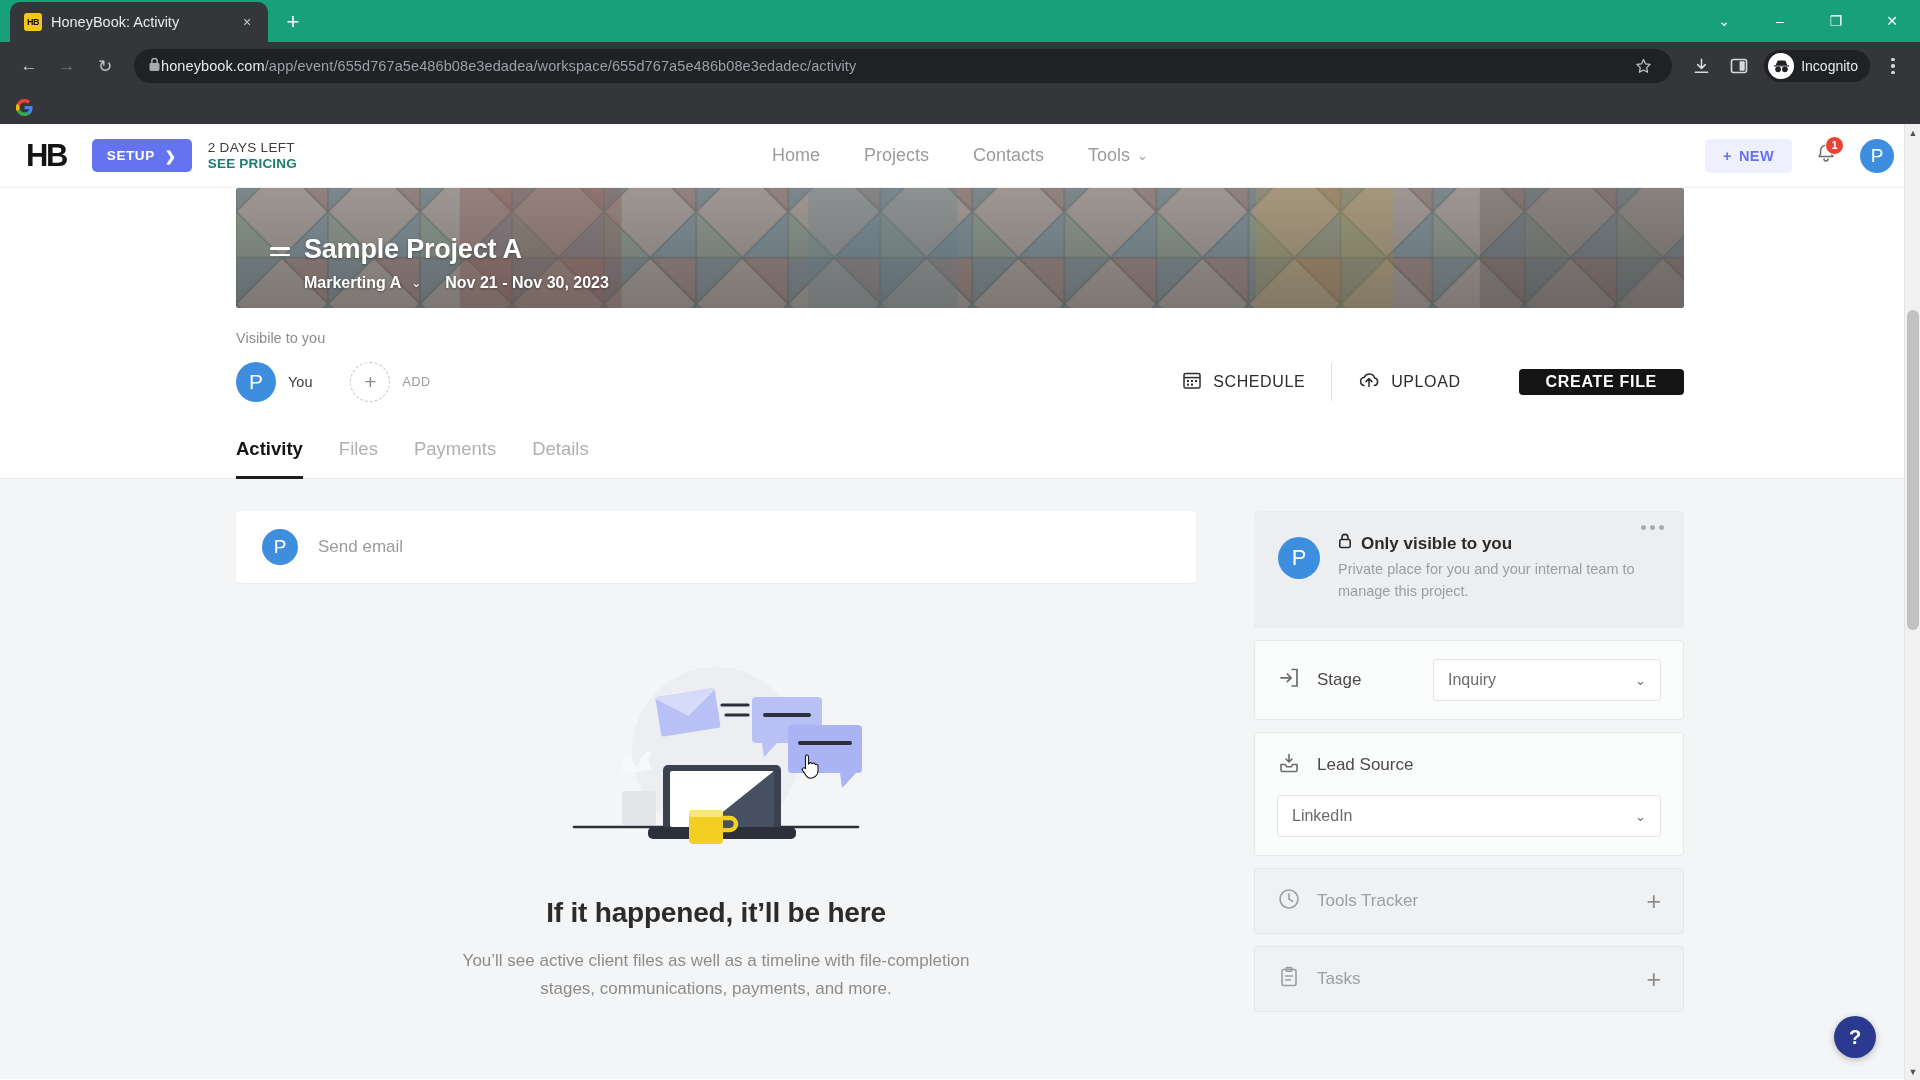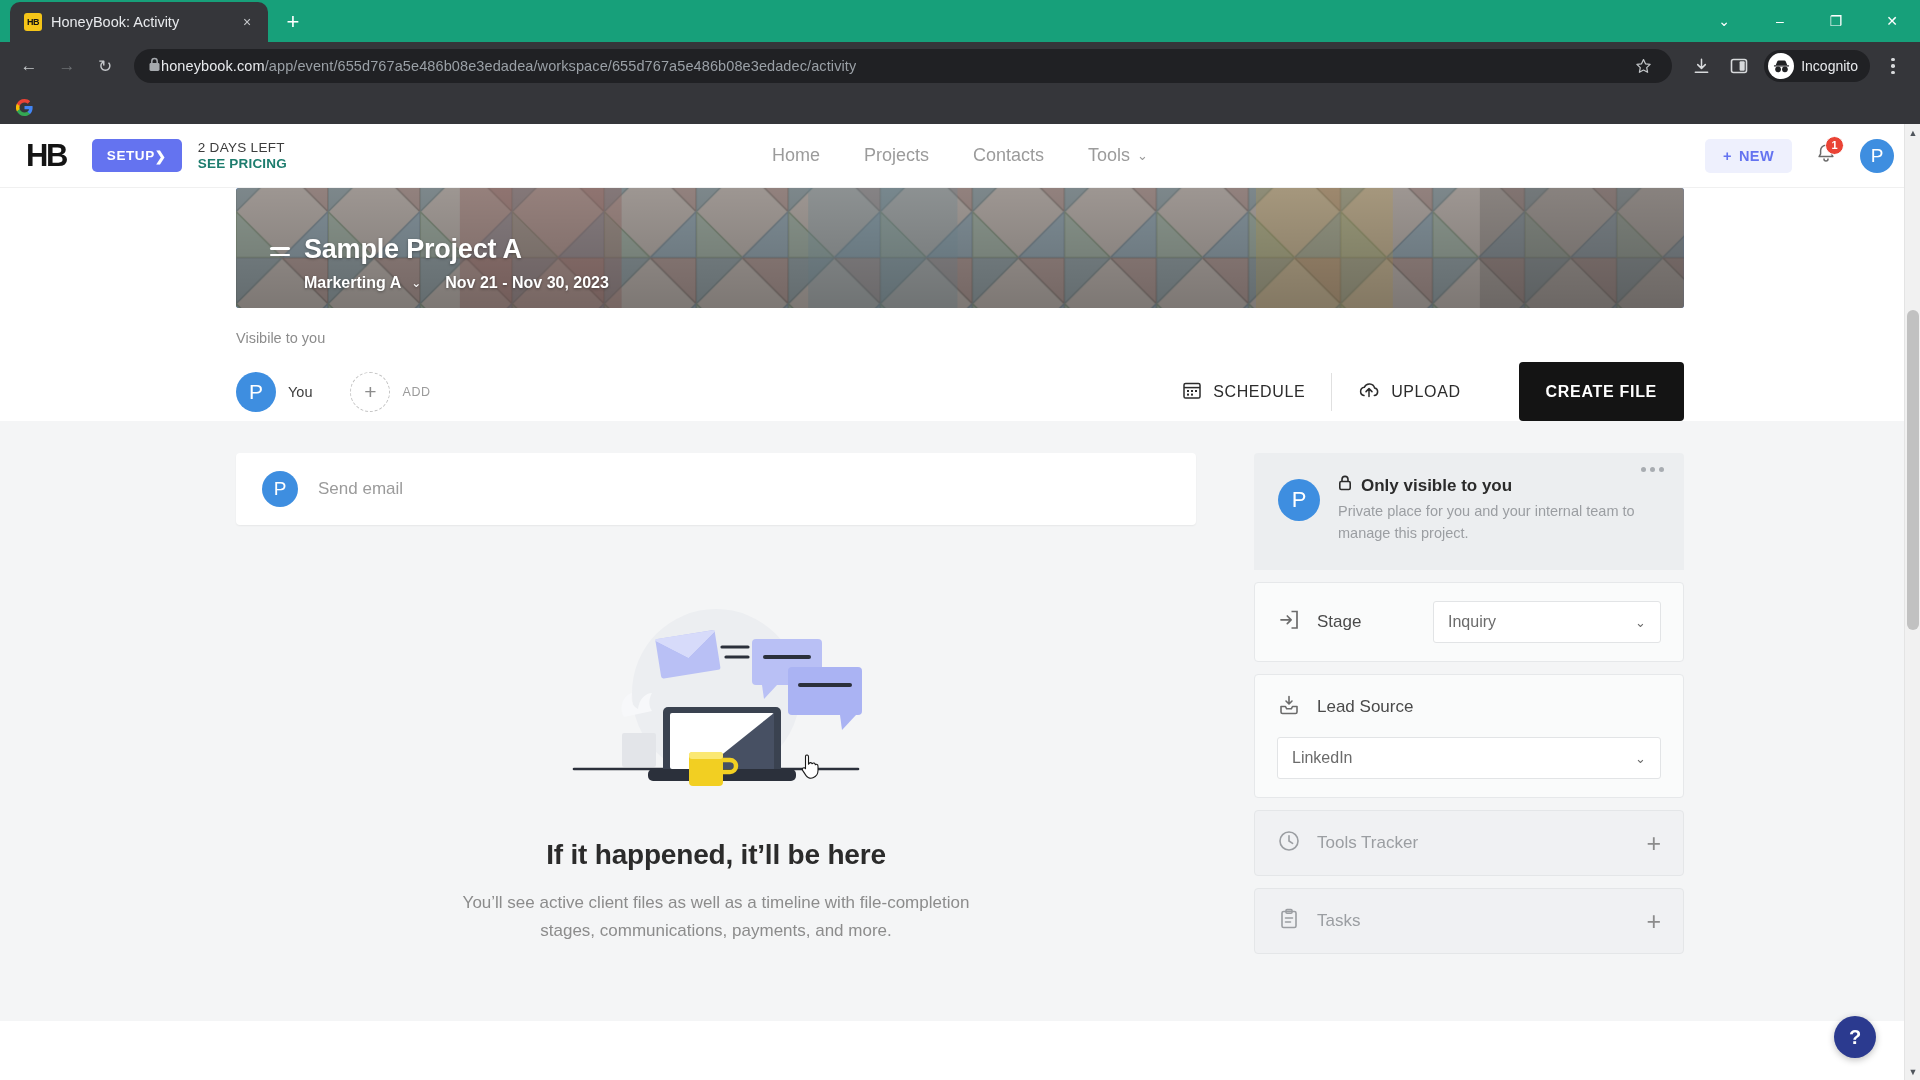--- a/index.html
+++ b/index.html
@@ -116,21 +116,21 @@
   .hb-nav {
     height: 64px; background: #ffffff; display: flex; align-items: center;
     padding: 0 26px; position: relative; border-bottom: 1px solid #f0f0f0;
   }
   .hb-logo {
     font-size: 31px; font-weight: 800; color: #141414;
     letter-spacing: -2.5px; margin-right: 26px; font-family: "Liberation Sans", sans-serif;
   }
   .setup-btn {
     background: #6473f0; color: #ffffff; border-radius: 5px; height: 33px;
-    display: flex; align-items: center; padding: 0 15px;
+    display: flex; align-items: center; gap: 10px; padding: 0 15px;
     font-size: 13.5px; font-weight: 700; letter-spacing: 0.6px; cursor: pointer;
   }
   .trial-block { margin-left: 16px; line-height: 1.18; }
   .trial-days {
     font-size: 13.5px; color: #3c3c3c; font-weight: 400; letter-spacing: 0.3px;
   }
   .trial-pricing {
     font-size: 13.5px; color: #1d7d6e; font-weight: 600; letter-spacing: 0.2px;
     cursor: pointer;
   }
@@ -210,21 +210,21 @@
     font-size: 21px; font-weight: 300; margin-left: 38px; cursor: pointer;
   }
   .add-label { font-size: 12.5px; color: #9b9b9b; margin-left: 12px; letter-spacing: 0.6px; }
   .act-group { margin-left: auto; display: flex; align-items: center; gap: 0; }
   .act-btn {
     display: flex; align-items: center; gap: 11px; font-size: 16px;
     color: #2c2c2c; letter-spacing: 0.6px; cursor: pointer; padding: 0 26px;
   }
   .act-sep { width: 1px; height: 38px; background: #e0e0e0; }
   .create-file-btn {
-    background: #141414; color: #ffffff; border-radius: 4px; height: 59px;
+    background: #141414; color: #ffffff; border-radius: 4px; height: 26px;
     display: flex; align-items: center; justify-content: center;
     padding: 0 27px; font-size: 16px; font-weight: 700; letter-spacing: 0.7px;
     cursor: pointer; margin-left: 32px;
   }
 
   
   .tabs-row {
     display: flex; align-items: center; gap: 36px; padding: 0 236px;
     margin-top: 36px; border-bottom: 1px solid #e8e8e8; background: #ffffff;
   }
@@ -530,20 +530,26 @@
                 <path d="M11 16.5V9M8 11.6l3-3 3 3" fill="none" stroke="#2c2c2c" stroke-width="1.5" stroke-linecap="round" stroke-linejoin="round"></path>
               </svg>
             </span>
             <span>UPLOAD</span>
           </div>
           <div class="create-file-btn">CREATE FILE</div>
         </div>
       </div>
     </div>
 
+    <div class="tabs-row">
+      <div class="ptab active">Activity</div>
+      <div class="ptab">Files</div>
+      <div class="ptab">Payments</div>
+      <div class="ptab">Details</div>
+    </div>
 
     <div class="workarea">
 
       <div class="left-col">
         <div class="compose">
           <div class="compose-avatar">P</div>
           <input class="compose-input" type="text" placeholder="Send email" style="">
         </div>
 
         <div class="empty-state">

